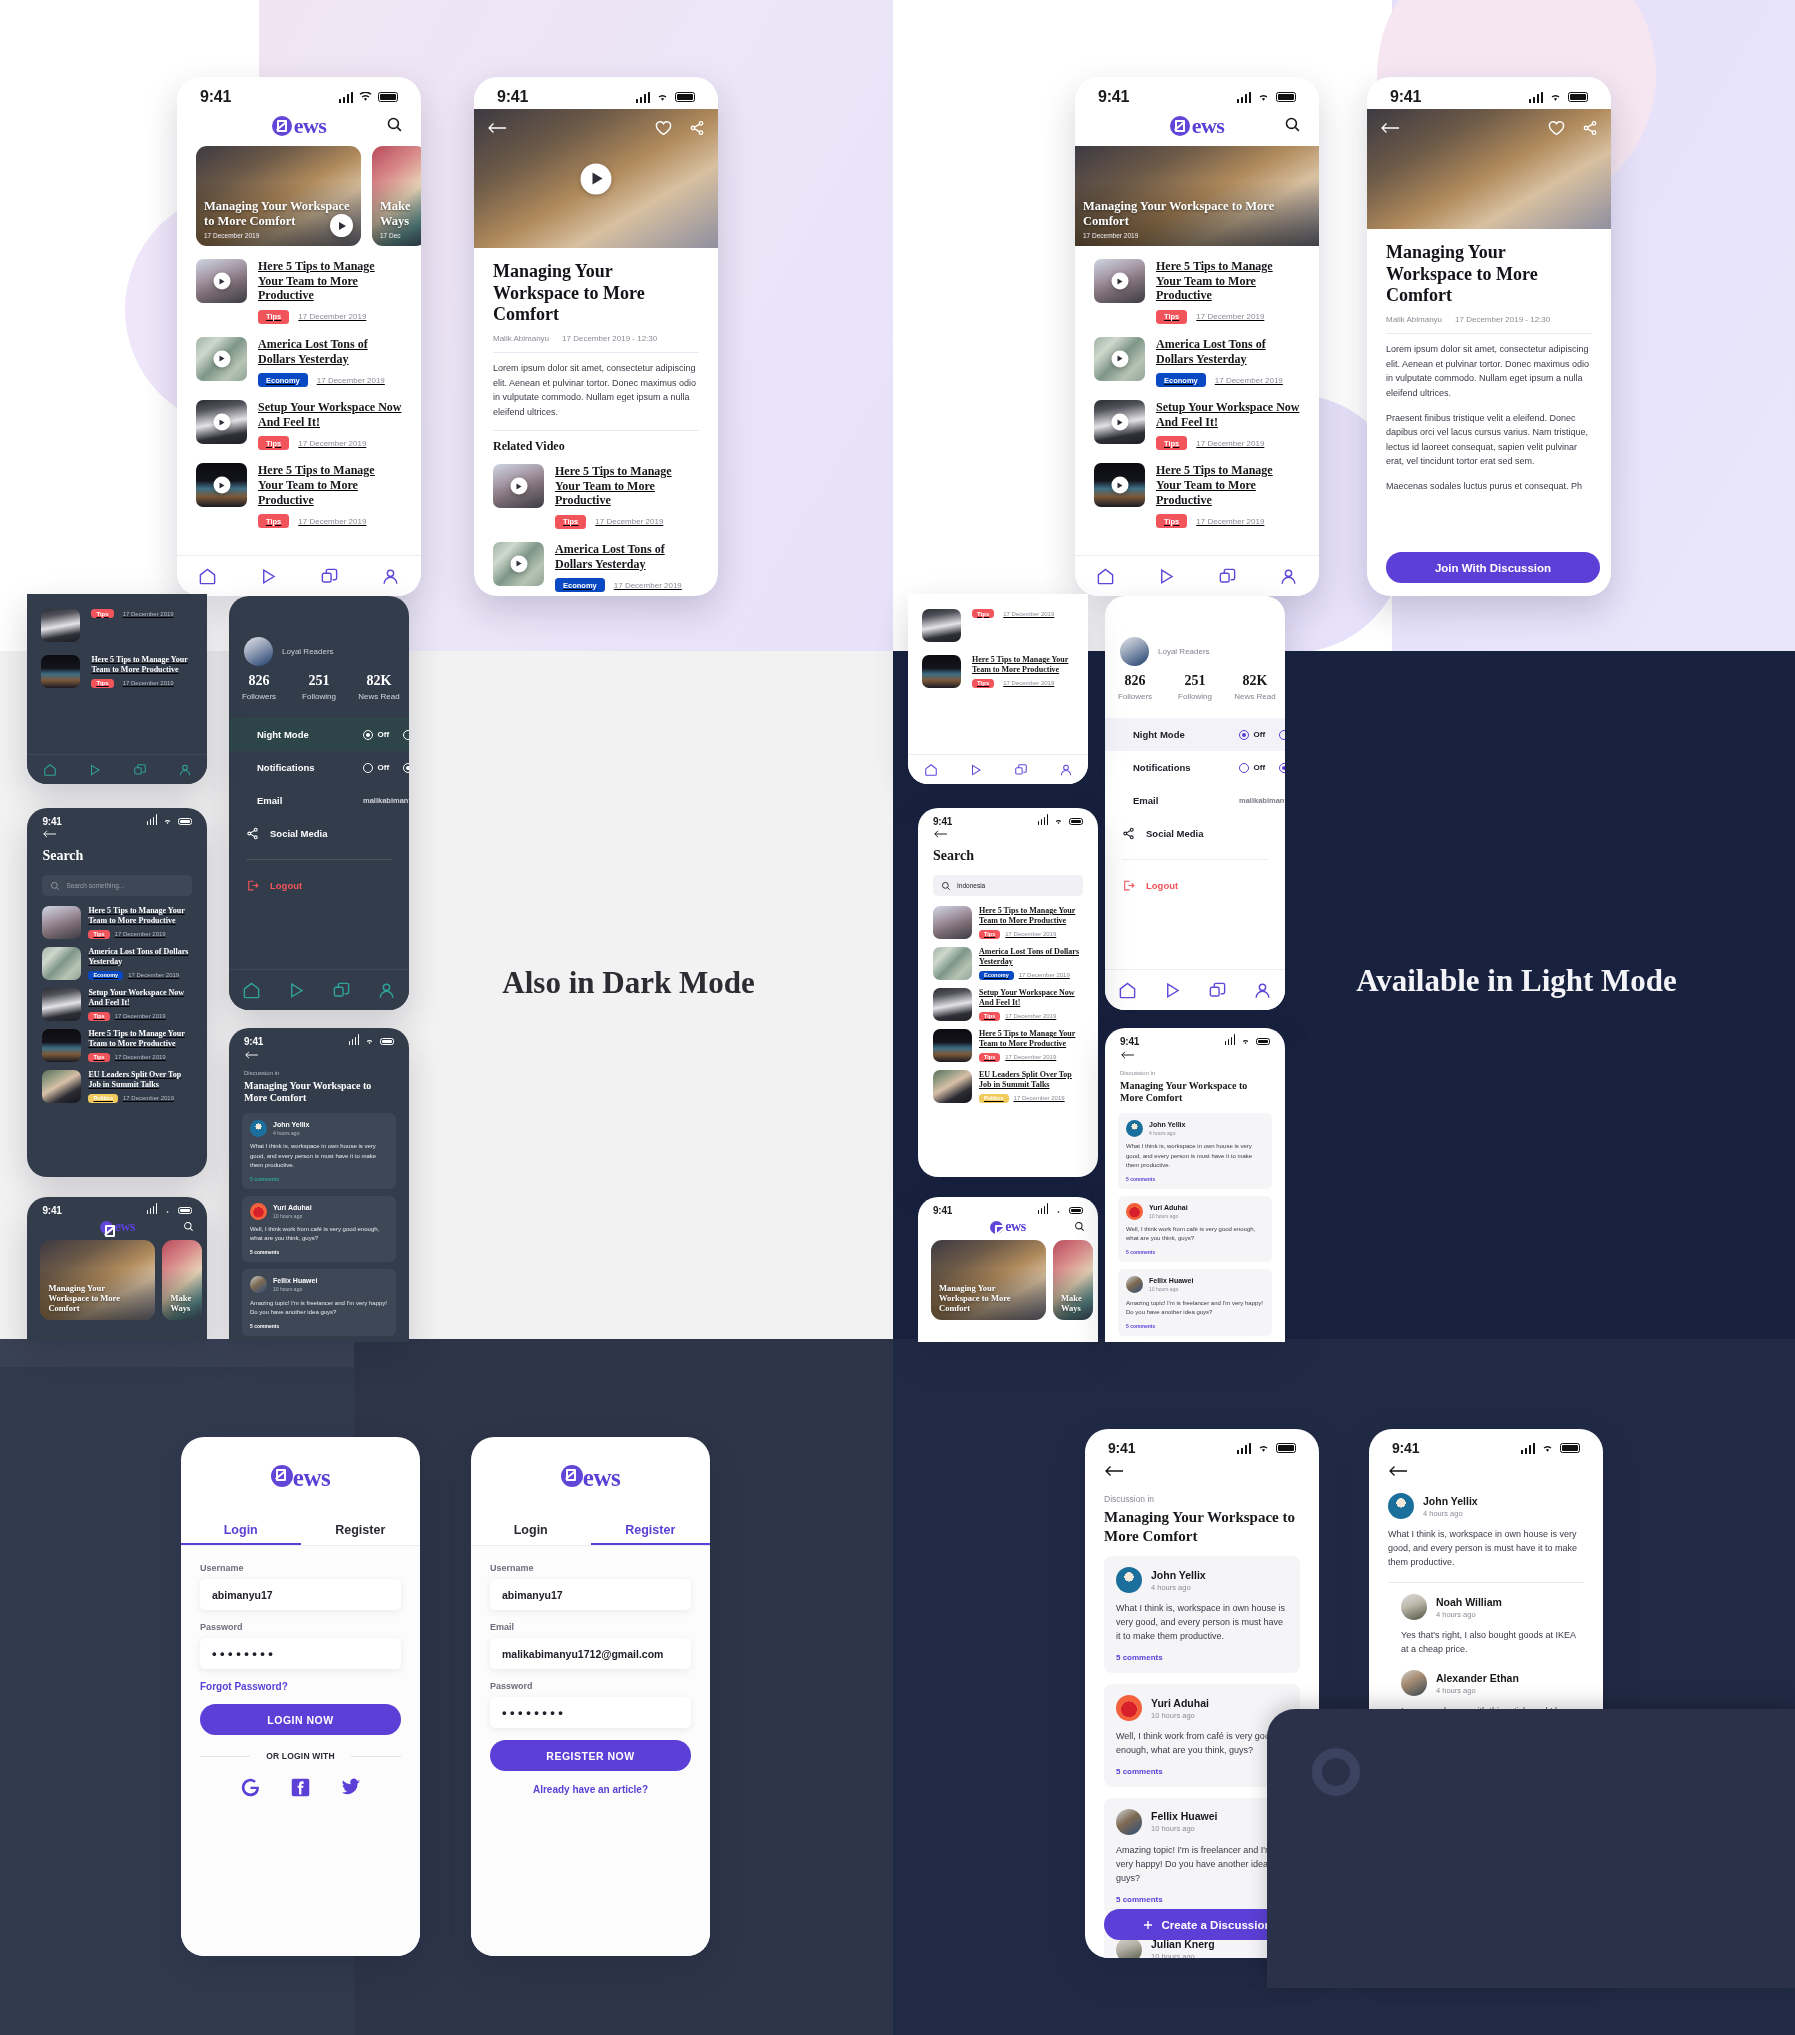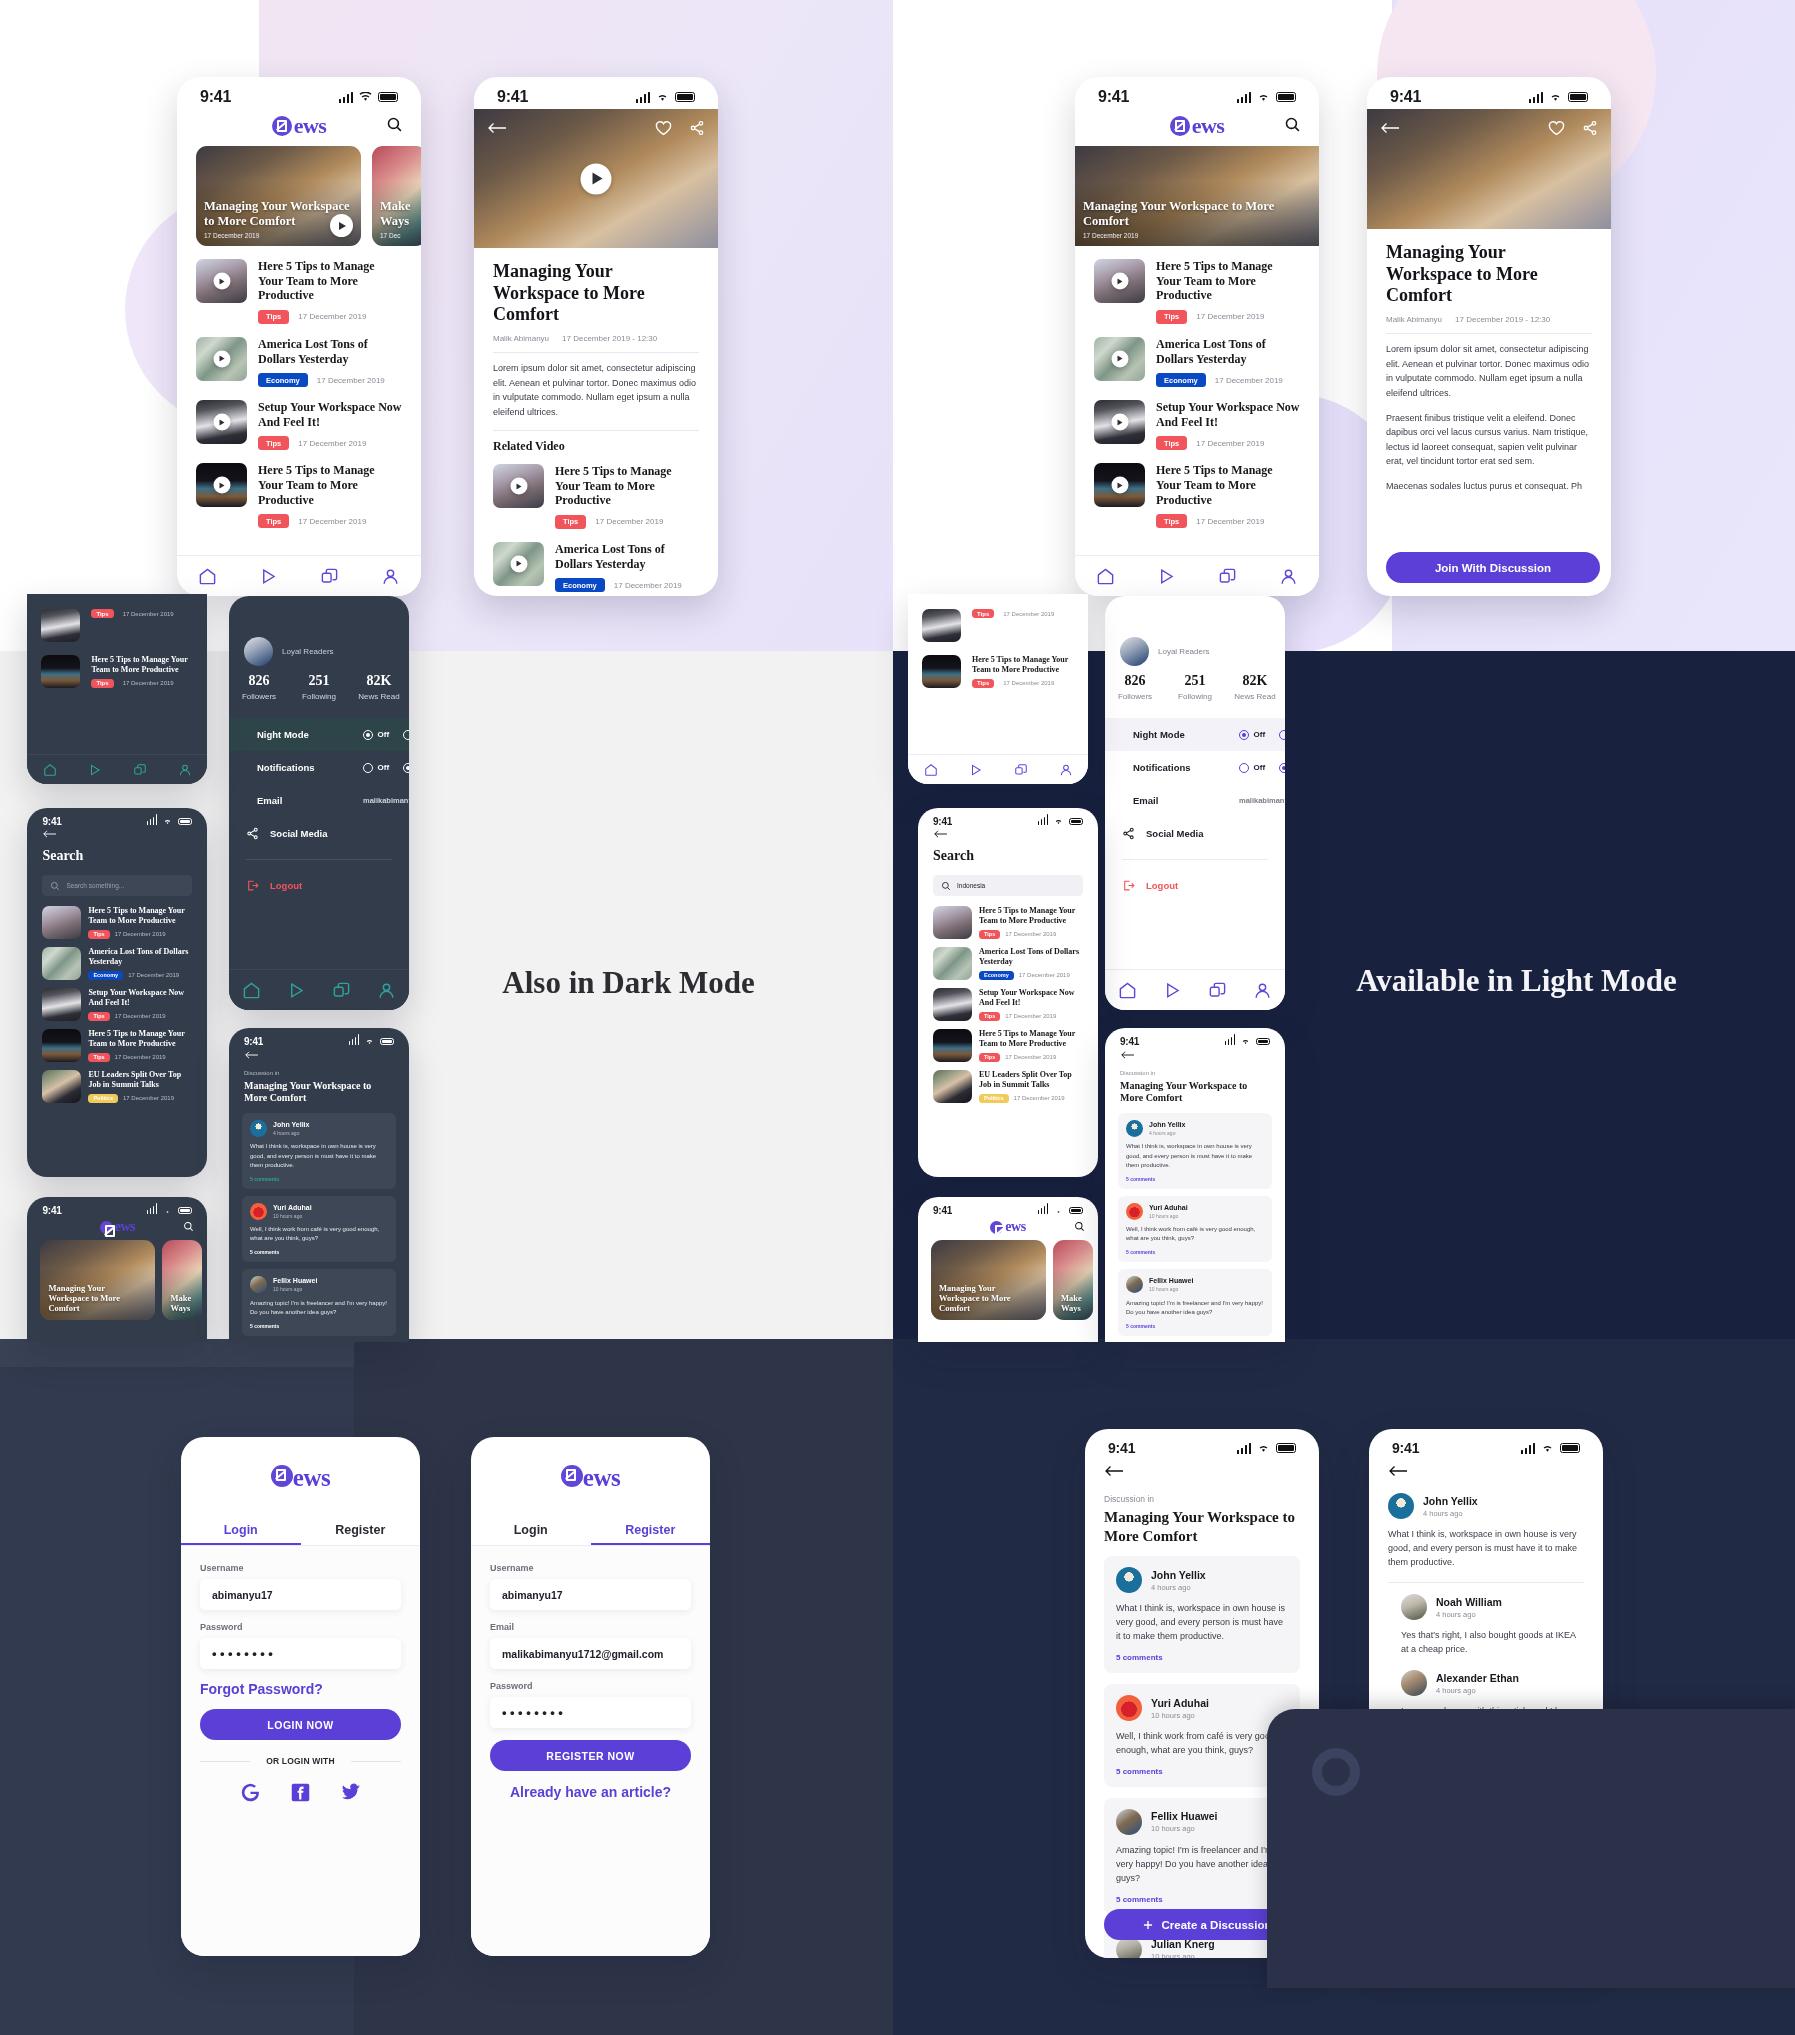--- a/index.html
+++ b/index.html
@@ -75,21 +75,21 @@
   .playdot { position:absolute; width:23px; height:23px; border-radius:50%; background:#fff; display:flex; align-items:center; justify-content:center; box-shadow:0 1.5px 5px rgba(0,0,0,.25); }
   .playdot i { width:0;height:0;border-left:7.5px solid #2e2e38; border-top:4.5px solid transparent; border-bottom:4.5px solid transparent; margin-left:2px; }
   .hero .playdot { right:8px; bottom:9px; }
 
   
   .list { padding:13px 19px 0; }
   .row { display:flex; gap:11px; margin-bottom:13px; }
   .thumb { position:relative; flex:0 0 auto; width:51px; height:44px; border-radius:7px; overflow:hidden; }
   .thumb .playdot { width:17px; height:17px; left:50%; top:50%; transform:translate(-50%,-50%); }
   .thumb .playdot i { border-left-width:5.5px; border-top-width:3.5px; border-bottom-width:3.5px; margin-left:1.5px; }
-  .rowtxt { flex:1 1 auto; }
+  .rowtxt { flex:1 1 auto;text-decoration:underline; }
   .rowtxt h4 { font-family:"Liberation Serif", serif; font-size:12px; line-height:1.22; color:#17171c; font-weight:bold; }
   .dark .rowtxt h4 { color:#fff; }
   .meta { display:flex; align-items:center; gap:9px; margin-top:7px; }
   .tag { font-size:7.5px; font-weight:bold; color:#fff; padding:2.5px 8px; border-radius:3.5px; }
   .tag.tips { background:#f2545b; }
   .tag.economy { background:#0a49c4; }
   .tag.politics { background:#f0cb5c; }
   .date { font-size:8px; color:#8a8a96; }
   .dark .date { color:#b8bcc6; }
 
@@ -166,21 +166,21 @@
 
   
   .auth-logo { display:flex; justify-content:center; padding:28px 0 0; }
   .tabs { display:flex; margin-top:25px; border-bottom:0.5px solid #eceaf4; }
   .tab { flex:1; text-align:center; padding:8px 0; font-size:12.5px; font-weight:bold; color:#2a2a33; }
   .tab.sel { color:#5b3fd6; box-shadow:inset 0 -2px 0 0 #5b3fd6; }
   .form { padding:17px 19px 0; background:#fcfcfd; }
   .flabel { font-size:9px; font-weight:bold; color:#6e6e7c; margin-bottom:6px; }
   .finput { height:31px; border-radius:5.5px; background:#fff; box-shadow:0 2px 7px rgba(40,40,80,.08); display:flex; align-items:center; padding:0 12px; font-size:10.5px; font-weight:bold; color:#20202a; margin-bottom:12px; }
   .dots { letter-spacing:3.5px; font-size:13px; }
-  .flink { font-size:14px; font-weight:bold; color:#5b3fd6; }
+  .flink { font-size:10px; font-weight:bold; color:#5b3fd6; }
   .cta { margin-top:12px; height:31px; border-radius:17px; background:#5b3fd6; color:#fff; font-size:10.5px; font-weight:bold; letter-spacing:0.5px; display:flex; align-items:center; justify-content:center; border:none; width:100%; }
   .orrow { display:flex; align-items:center; gap:16px; margin-top:16px; }
   .orrow .ln { flex:1; height:0.5px; background:#e3e1ec; }
   .orrow .tx { font-size:8.5px; font-weight:bold; color:#2a2a33; letter-spacing:0.2px; }
   .socials { display:flex; justify-content:center; gap:29px; margin-top:16px; }
 
   
   .caption { position:absolute; font-family:"Liberation Serif", serif; font-weight:bold; }
   #cap-dark  { left:474px; top:965px; width:309px; text-align:center; font-size:31px; color:#2c2c33; }
   #cap-light { left:1327px; top:963px; width:379px; text-align:center; font-size:31px; color:#f4f4f8; }

